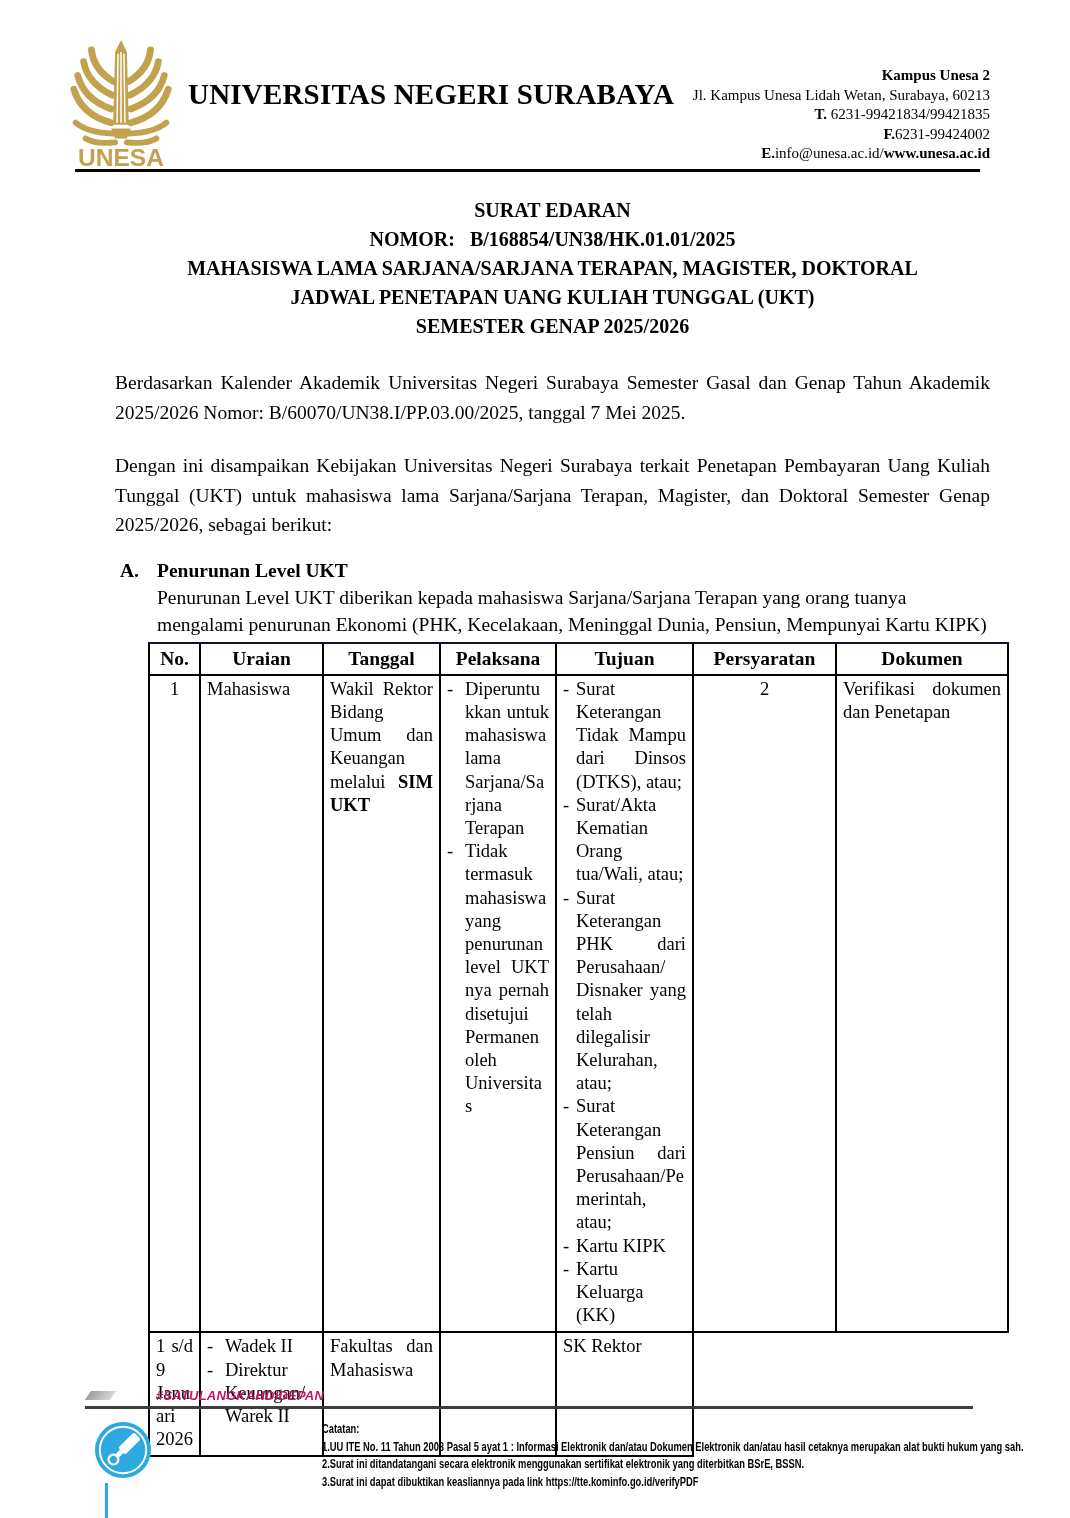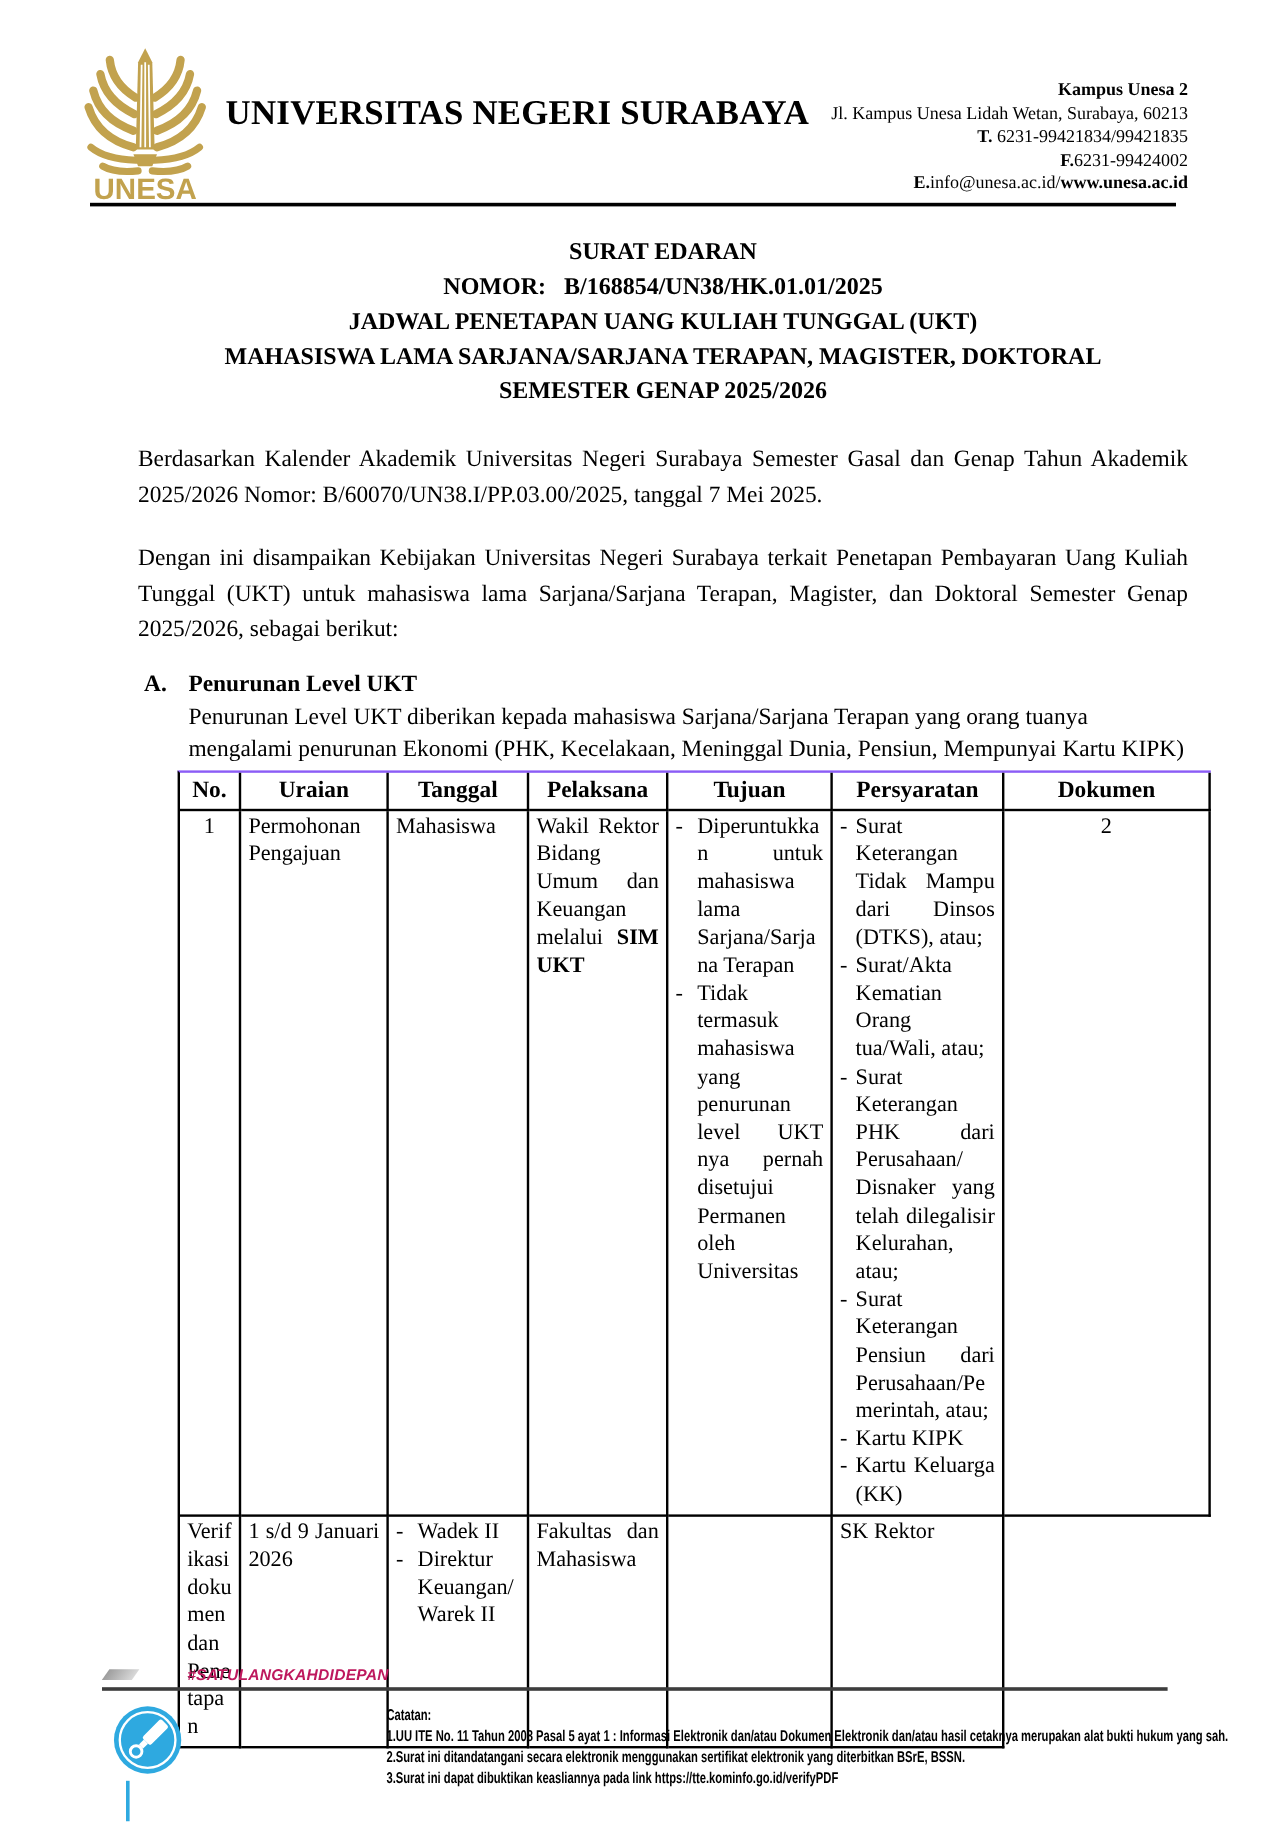--- a/index.html
+++ b/index.html
@@ -24,21 +24,21 @@
   .section-a { margin-top:17px; display:flex; font-size:19.5px; line-height:27px; }
   .sec-label { width:42px; flex:none; font-weight:bold; padding-left:5px; }
   .sec-body { flex:1; }
   .sec-heading { font-weight:bold; }
   .sec-desc { font-weight:normal; }
 
   
   .tbl {
     margin-left:33px; margin-top:4px; width:861px;
     display:grid; grid-template-columns:51px 123px 117px 116px 137px 143px 172px;
-    border-top:2px solid #8b5cf6; border-left:2px solid #000;
+    border-top:2px solid #0f172a; border-left:2px solid #000;
     font-size:18.5px; line-height:23.2px;
   }
   .cell { border-right:2px solid #000; border-bottom:2px solid #000; padding:2px 6px 4px 6px; text-align:justify; overflow-wrap:break-word; min-width:0; }
   .cell.th { font-weight:bold; text-align:center; font-size:19.5px; padding:3px 2px 4px 2px; }
   .cell.cno { text-align:center; }
   .mh1 { min-height:556px; }
   .mh2 { min-height:128px; }
   .li { display:flex; }
   .li .dash { flex:none; }
   .li .dash.w { width:18px; }
@@ -104,22 +104,22 @@
     <div><span class="b">E.</span><span>info@unesa.ac.id/</span><span class="b">www.unesa.ac.id</span></div>
   </div>
 
   <div class="hdr-rule"></div>
 
   <div class="content">
 
     <div class="title-block">
       <div>SURAT EDARAN</div>
       <div>NOMOR: &nbsp;&nbsp;B/168854/UN38/HK.01.01/2025</div>
+      <div>MAHASISWA LAMA SARJANA/SARJANA TERAPAN, MAGISTER, DOKTORAL</div>
       <div>JADWAL PENETAPAN UANG KULIAH TUNGGAL (UKT)</div>
-      <div>MAHASISWA LAMA SARJANA/SARJANA TERAPAN, MAGISTER, DOKTORAL</div>
       <div>SEMESTER GENAP 2025/2026</div>
     </div>
 
     <div class="para first">Berdasarkan Kalender Akademik Universitas Negeri Surabaya Semester Gasal dan Genap Tahun Akademik 2025/2026 Nomor: B/60070/UN38.I/PP.03.00/2025, tanggal 7 Mei 2025.</div>
     <div class="para">Dengan ini disampaikan Kebijakan Universitas Negeri Surabaya terkait Penetapan Pembayaran Uang Kuliah Tunggal (UKT) untuk mahasiswa lama Sarjana/Sarjana Terapan, Magister, dan Doktoral Semester Genap 2025/2026, sebagai berikut:</div>
 
     <div class="section-a">
       <div class="sec-label">A.</div>
       <div class="sec-body">
         <div class="sec-heading">Penurunan Level UKT</div>
@@ -131,21 +131,20 @@
 
       <div class="cell th">No.</div>
       <div class="cell th">Uraian</div>
       <div class="cell th">Tanggal</div>
       <div class="cell th">Pelaksana</div>
       <div class="cell th">Tujuan</div>
       <div class="cell th">Persyaratan</div>
       <div class="cell th">Dokumen</div>
 
       <div class="cell cno mh1">1</div>
-      <div class="cell">Permohonan Pengajuan</div>
       <div class="cell">Mahasiswa</div>
       <div class="cell"><span>Wakil Rektor Bidang Umum dan Keuangan melalui </span><b>SIM UKT</b></div>
       <div class="cell">
         <div class="li">
             <span class="dash w">-</span>
             <span class="txt">Diperuntukkan untuk mahasiswa lama Sarjana/Sarjana Terapan</span>
           </div>
         <div class="li">
             <span class="dash w">-</span>
             <span class="txt">Tidak termasuk mahasiswa yang penurunan level UKT nya pernah disetujui Permanen oleh Universitas</span>

